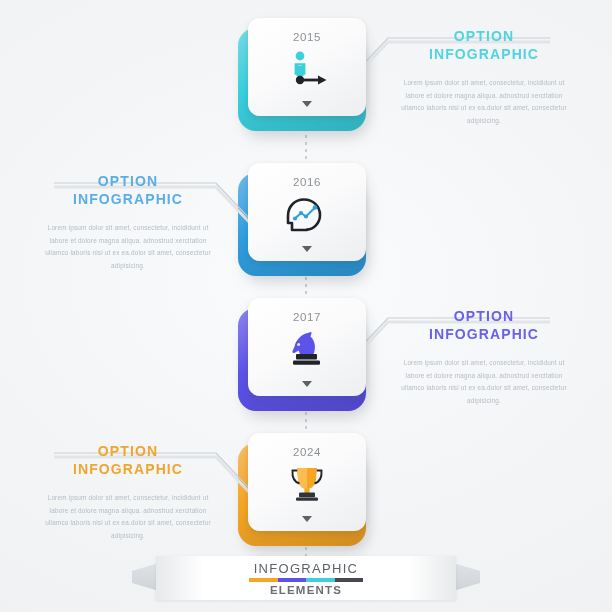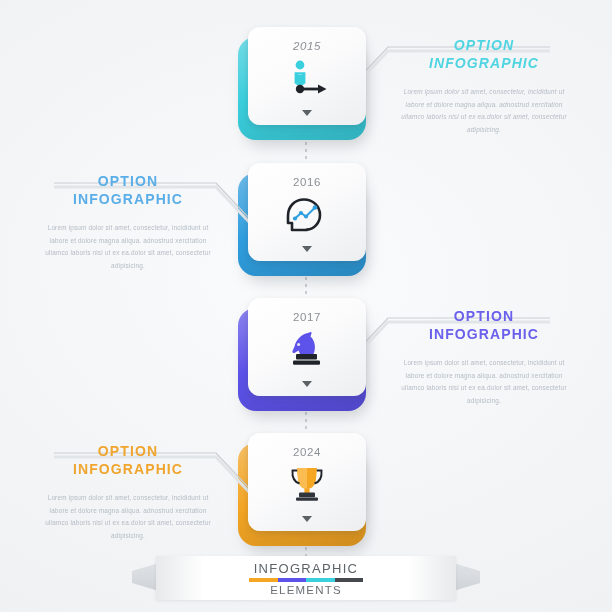--- a/index.html
+++ b/index.html
@@ -182,21 +182,21 @@
     display: flex;
     width: 114px;
     height: 4px;
     margin: 2px 0 2px 0;
   }
   .banner .bar i { flex: 1; display: block; }
   .banner .b2 {
     font-size: 11.5px;
     letter-spacing: 1.2px;
     color: #6a6f75;
-    font-weight: 400;
+    font-weight: 700;
   }
   .banner-wing {
     position: absolute;
     top: 562px;
     width: 30px;
     height: 30px;
     background: linear-gradient(to bottom, #dfe2e5, #cfd3d7);
     z-index: 4;
   }
   .banner-wing.l { left: 132px; clip-path: polygon(0 30%, 100% 0, 100% 100%, 0 70%); }
@@ -205,21 +205,21 @@
 </head>
 <body>
 
 <div id="canvas">
 
   <div class="spine" style="top:128px;height:42px;"></div>
   <div class="spine" style="top:263px;height:42px;"></div>
   <div class="spine" style="top:398px;height:42px;"></div>
   <div class="spine" style="top:533px;height:24px;"></div>
 
-  <div class="row" style="top:9px;font-style:italic;">
+  <div class="row" style="top:0;">
 
     <svg class="bracket right" width="200" height="60">
       <path d="M2,48 L36,12 L198,12" fill="none" stroke="#c9ced3" stroke-width="1.2"></path>
       <path d="M2,52 L36,16 L198,16" fill="none" stroke="#e2e5e8" stroke-width="3"></path>
     </svg>
 
     <div class="slab-shadow"></div>
     <div class="slab" style="background:#3ad0de;"></div>
 
     <div class="card">

